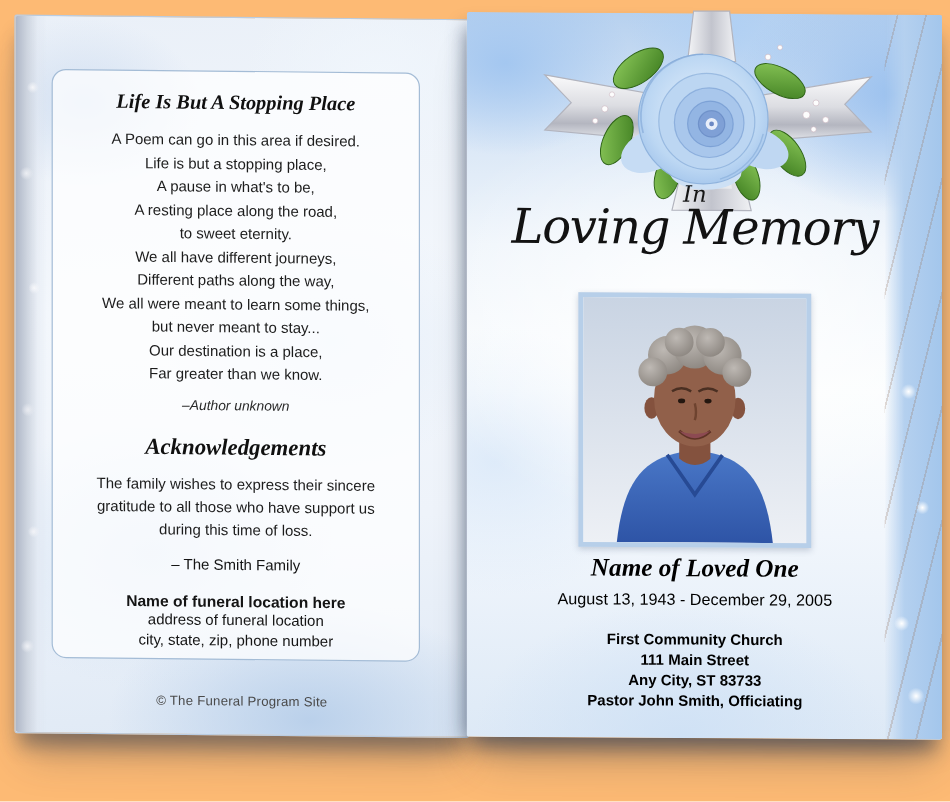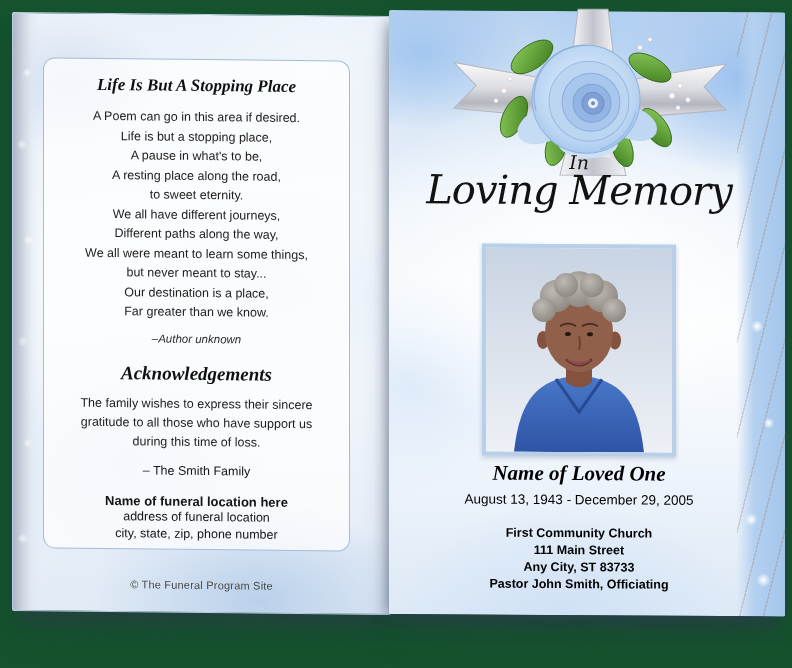--- a/index.html
+++ b/index.html
@@ -1,17 +1,17 @@
 <!DOCTYPE html>
 <html><head>
 <meta charset="utf-8">
 <style>
   html,body{margin:0;padding:0;width:792px;height:668px;background:#ffffff;overflow:hidden;
     font-family:"Liberation Sans",sans-serif;}
-  .canvas{position:relative;width:792px;height:668px;background:#14532d;}
+  .canvas{position:relative;width:792px;height:668px;background:#fdba74;}
 
   
   .page{position:absolute;border-radius:2px;}
   .page-left{
     left:12px;top:12px;width:377px;height:597px;z-index:1;
     transform:skewY(0.6deg);transform-origin:top left;
     border:1px solid #b9cce2;
     box-shadow:0 14px 16px -4px rgba(45,55,75,.45), 0 28px 34px -10px rgba(45,55,75,.28);
     background:
       radial-gradient(140px 100px at 15% 12%, rgba(205,220,240,.8), transparent 70%),

